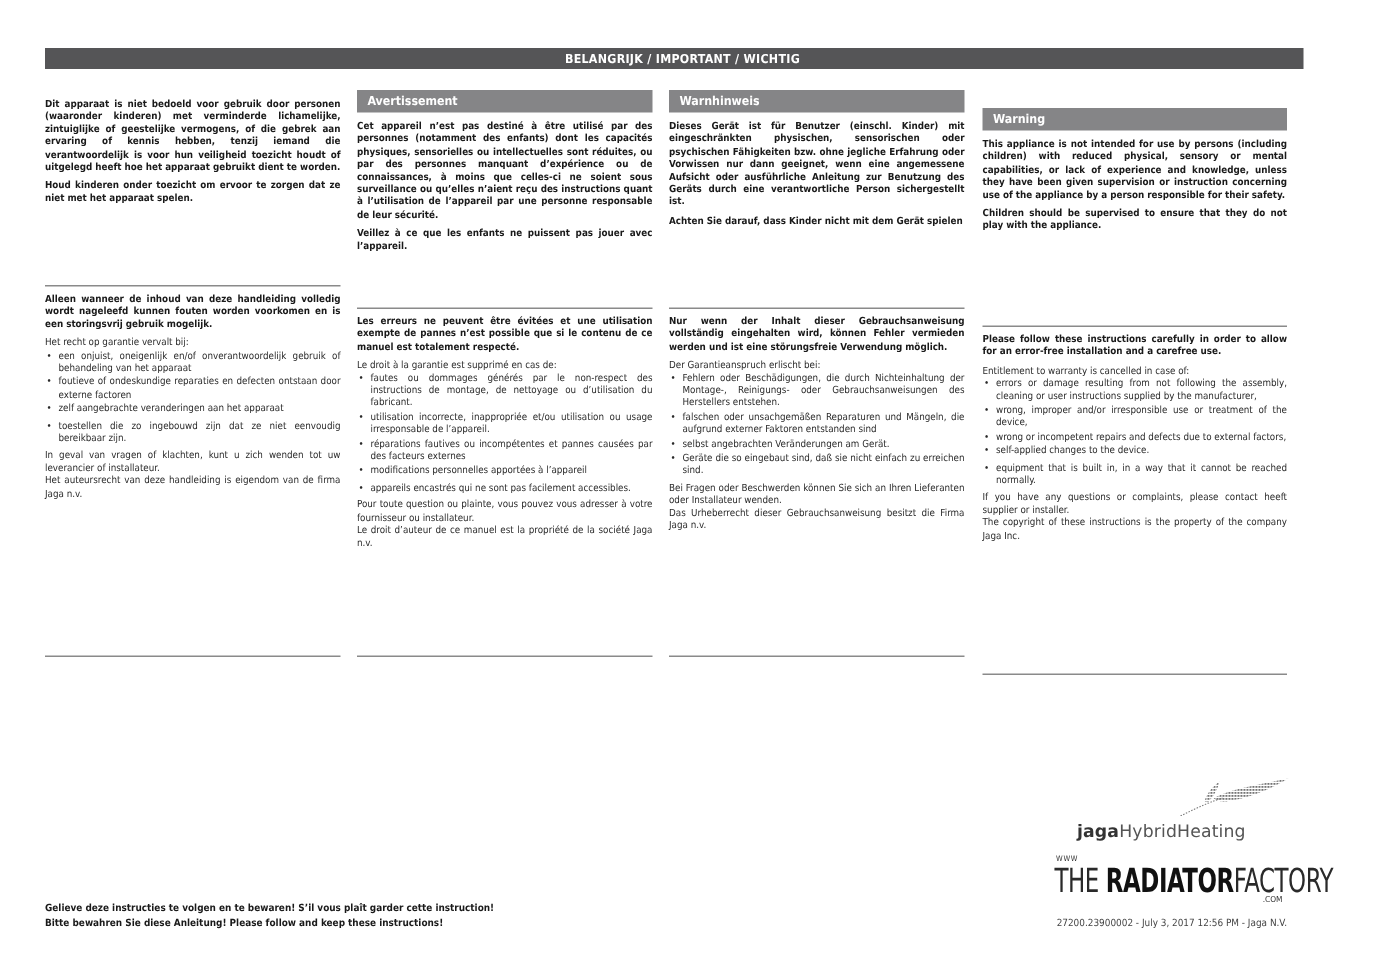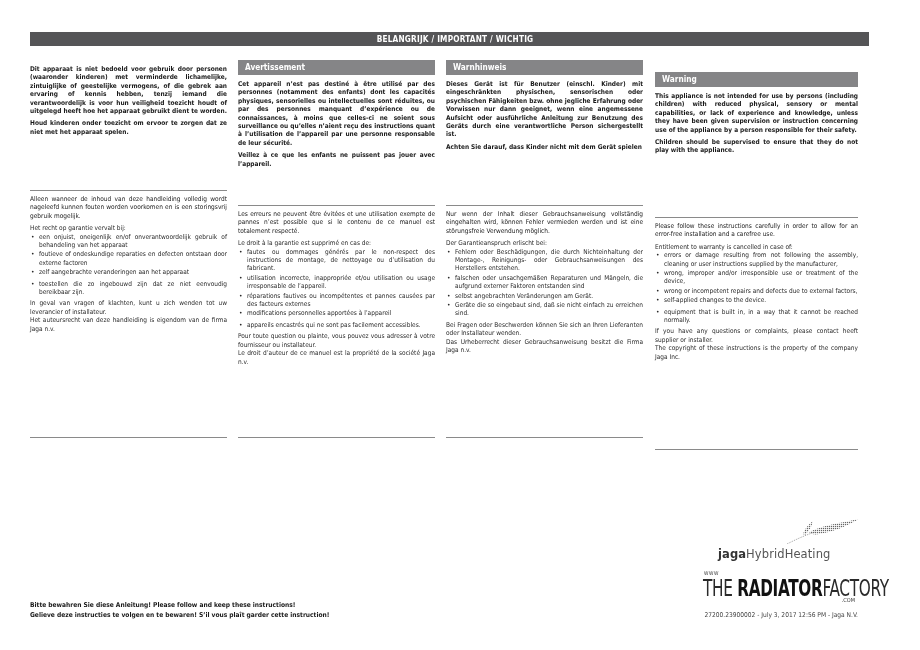--- a/index.html
+++ b/index.html
@@ -10,21 +10,21 @@
             text-align: center; line-height: 14px; letter-spacing: 0.2px; padding-left: 11px; }
   .col { position: absolute; top: 60px; width: 197px; }
   .col.c1 { left: 30px; } .col.c2 { left: 238px; } .col.c3 { left: 446px; } .col.c4 { left: 655px; width: 203px; margin-top: 12px; }
   .sec-head { height: 15px; background: #858587; color: #fff; font-weight: bold;
               font-size: 8.2px; line-height: 15px; padding-left: 7px; }
   .warn { margin-top: 5px; height: 125px; }
   .warn p { margin: 0 0 4px 0; font-size: 6.5px; line-height: 8.4px; font-weight: bold;
             text-align: justify; hyphens: manual; }
   .rule { border-top: 1.2px solid #8a8a8a; }
   .info { padding-top: 4px; height: 228px; }
-  .info .lead { margin: 0 0 4px 0; font-size: 6.5px; line-height: 8.4px; font-weight: normal; text-align: justify; }
+  .info .lead { margin: 0 0 4px 0; font-size: 6.5px; line-height: 8.4px; font-weight: bold; text-align: justify; }
   .info .intro { margin: 0; font-size: 6.5px; line-height: 8.4px; color: #2a2a2a; }
   .info ul { margin: 0; padding: 0; list-style: none; }
   .info li { position: relative; padding-left: 9px; font-size: 6.5px; line-height: 8.4px;
              color: #2a2a2a; text-align: justify; margin-bottom: 1px; }
   .info li.gap { margin-top: 3px; }
   .info li::before { content: "\2022"; position: absolute; left: 1px; top: 0; }
   .info .outro { margin: 3px 0 0 0; font-size: 6.5px; line-height: 8.4px; color: #2a2a2a; text-align: justify; }
   .bottom-rule { position: absolute; width: 100%; top: 377px; border-top: 1.2px solid #8a8a8a; }
   .c4 .bottom-rule { width: 203px; }
 
@@ -151,16 +151,16 @@
   <div class="word"><b>jaga</b><span>HybridHeating</span></div>
 </div>
 
 <div class="logo-rf">
   <div class="www">WWW</div>
   <div class="name"><span>THE </span><b>RADIATOR</b><span>FACTORY</span></div>
   <div class="com">.COM</div>
 </div>
 
 <div class="footer-left">
+  <div>Gelieve deze instructies te volgen en te bewaren! S’il vous plaît garder cette instruction!</div>
   <div>Bitte bewahren Sie diese Anleitung! Please follow and keep these instructions!</div>
-  <div>Gelieve deze instructies te volgen en te bewaren! S’il vous plaît garder cette instruction!</div>
 </div>
 <div class="footer-right">27200.23900002 - July 3, 2017 12:56 PM - Jaga N.V.</div>
 
 </body></html>

